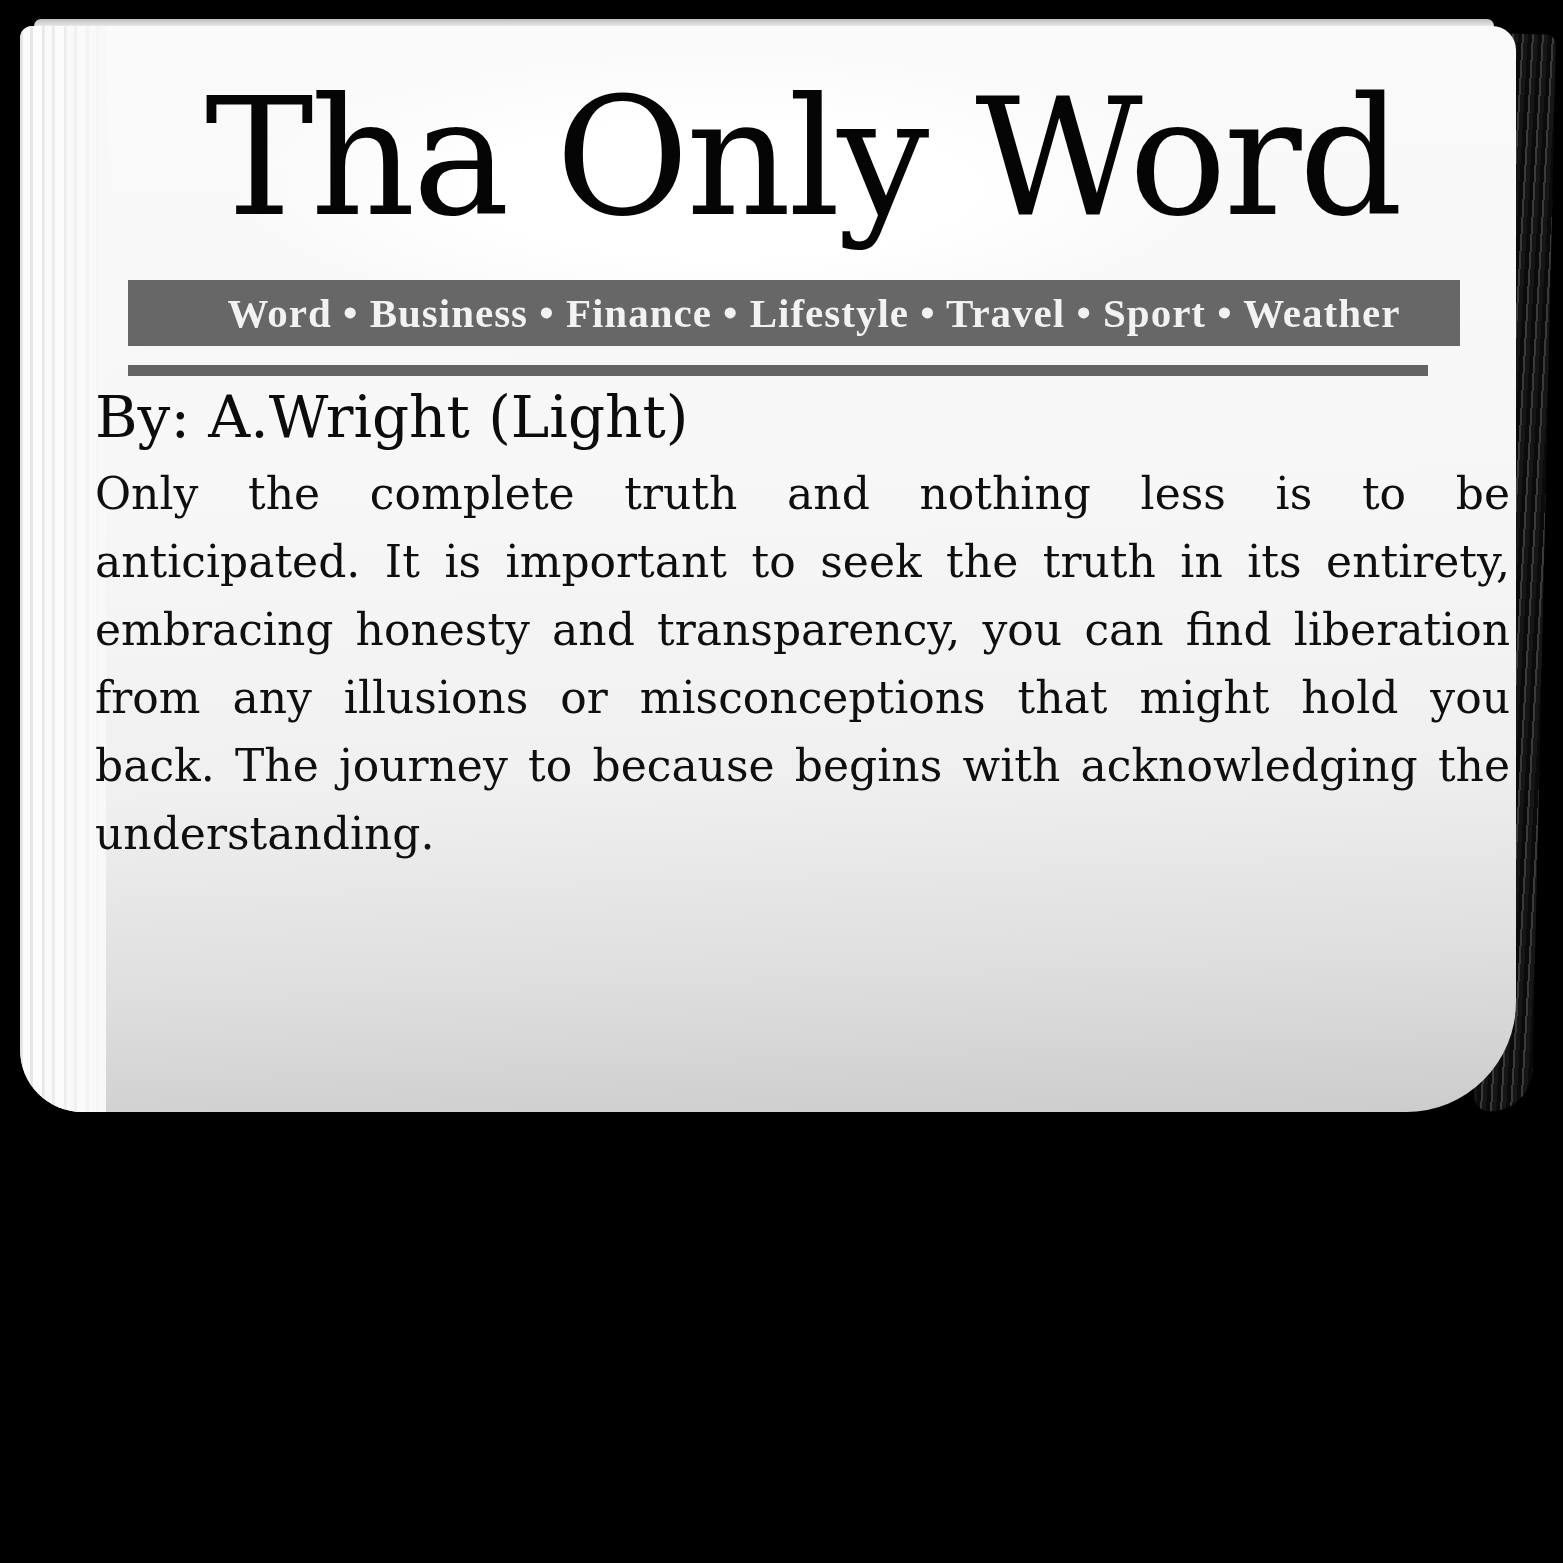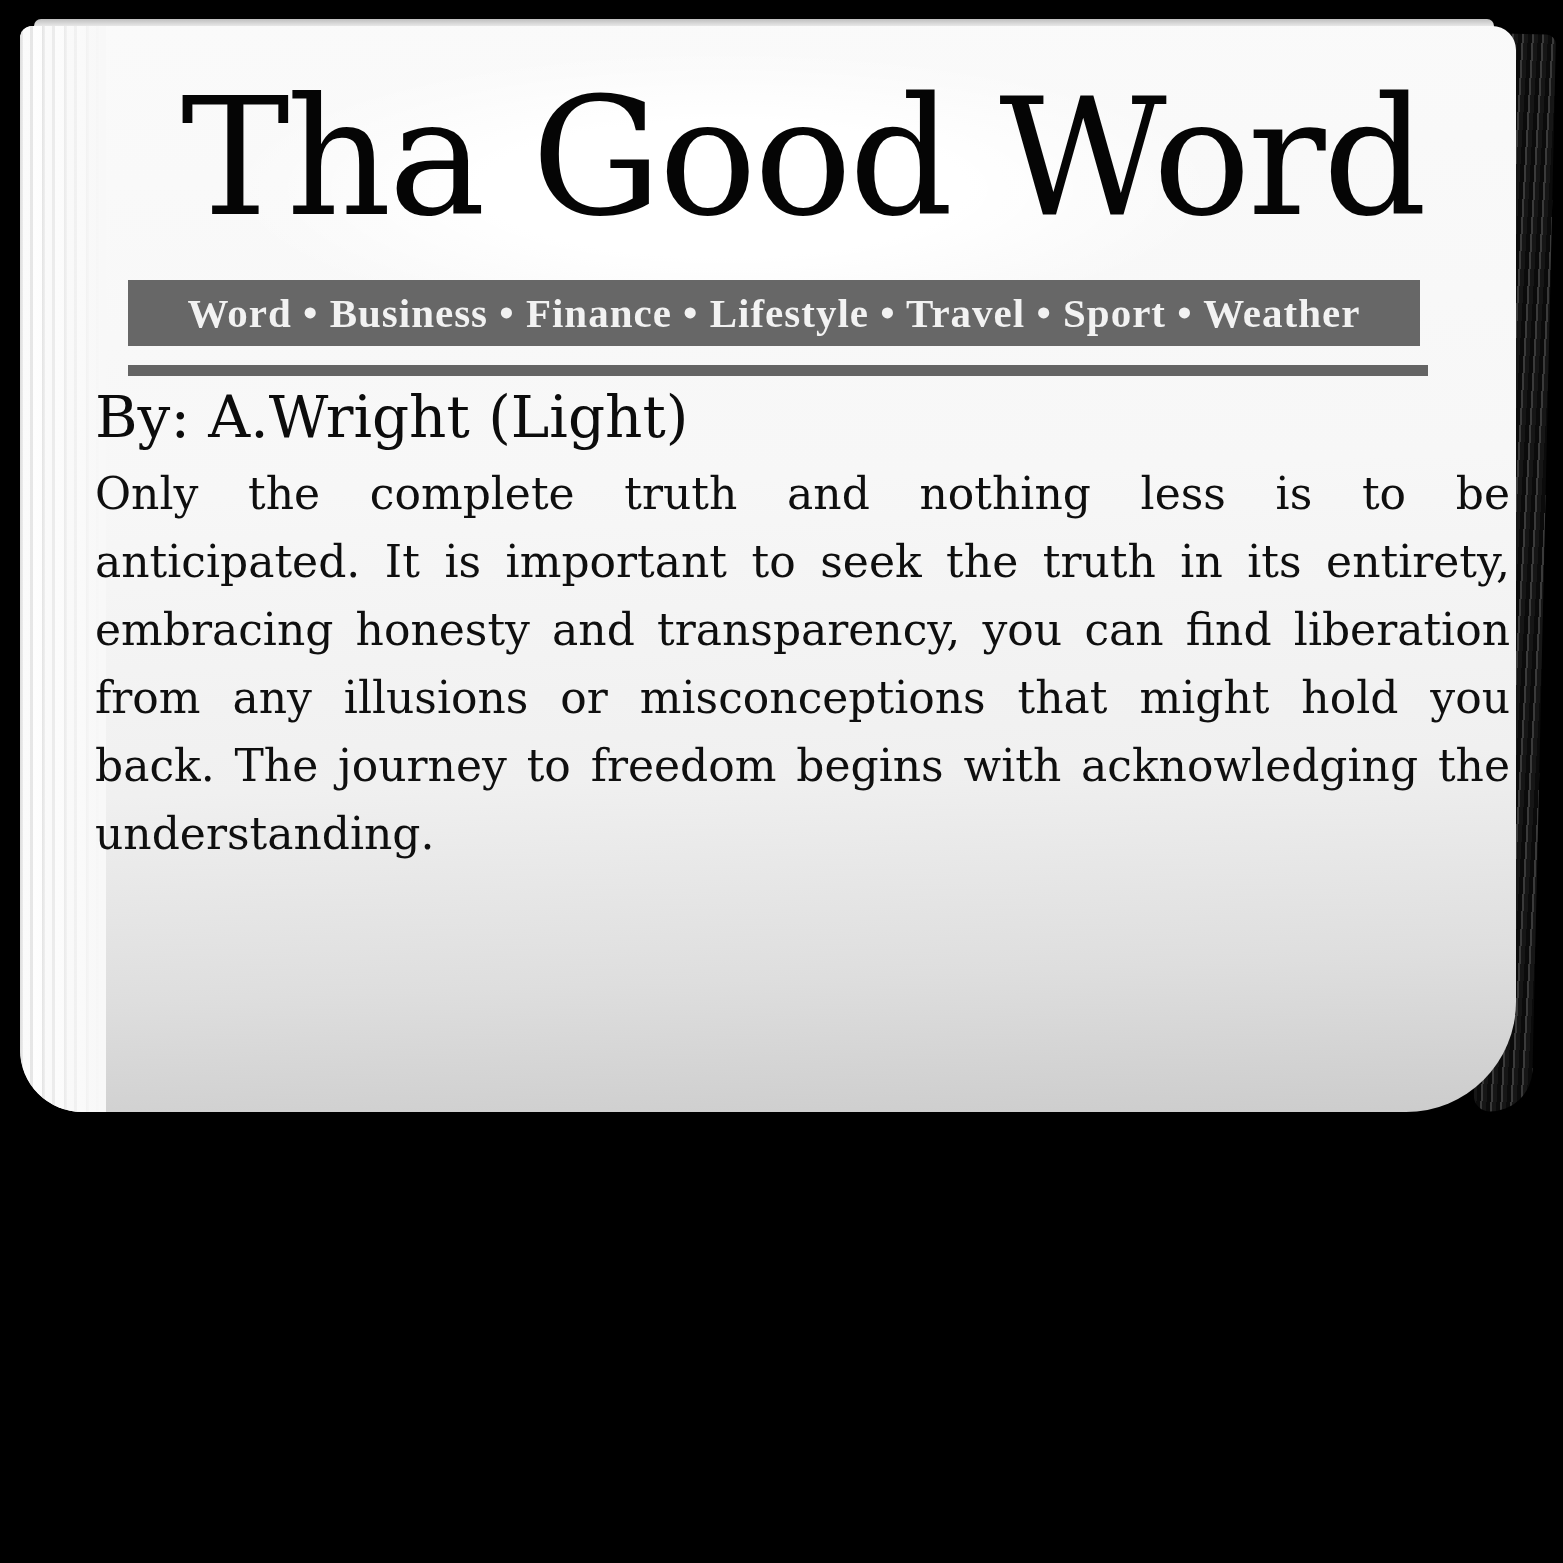--- a/index.html
+++ b/index.html
@@ -111,20 +111,21 @@
 
   .category-bar {
     margin-top: 34px;
     margin-left: 33px;
     width: 1292px;
     height: 66px;
     background: #676767;
     display: flex;
     align-items: center;
     justify-content: center;
+    padding-left: 40px;
   }
   .category-bar-text {
     font-family: "Liberation Serif", "DejaVu Serif", serif;
     font-weight: bold;
     font-size: 41px;
     letter-spacing: 1px;
     color: #f2f2f2;
     white-space: nowrap;
   }
 
@@ -165,34 +166,34 @@
 
 <div class="stage">
   <div class="paper-wrap">
     <div class="right-stack"></div>
     <div class="top-edge"></div>
     <div class="sheet">
       <div class="left-stack"></div>
       <div class="left-stack-fade"></div>
 
       <div class="content">
-        <div class="masthead">Tha Good Word</div>
+        <div class="masthead">Tha Only Word</div>
 
         <div class="category-bar">
           <span class="category-bar-text">Word • Business • Finance • Lifestyle • Travel • Sport • Weather</span>
         </div>
 
         <div class="divider-rule"></div>
 
         <div class="byline">By: A.Wright (Light)</div>
 
         <div class="article">
           <div class="line">Only the complete truth and nothing less is to be</div>
           <div class="line">anticipated. It is important to seek the truth in its entirety,</div>
           <div class="line">embracing honesty and transparency, you can find liberation</div>
           <div class="line">from any illusions or misconceptions that might hold you</div>
-          <div class="line">back. The journey to freedom begins with acknowledging the</div>
+          <div class="line">back. The journey to because begins with acknowledging the</div>
           <div class="line">understanding.</div>
         </div>
       </div>
     </div>
   </div>
 </div>
 
 </body></html>

